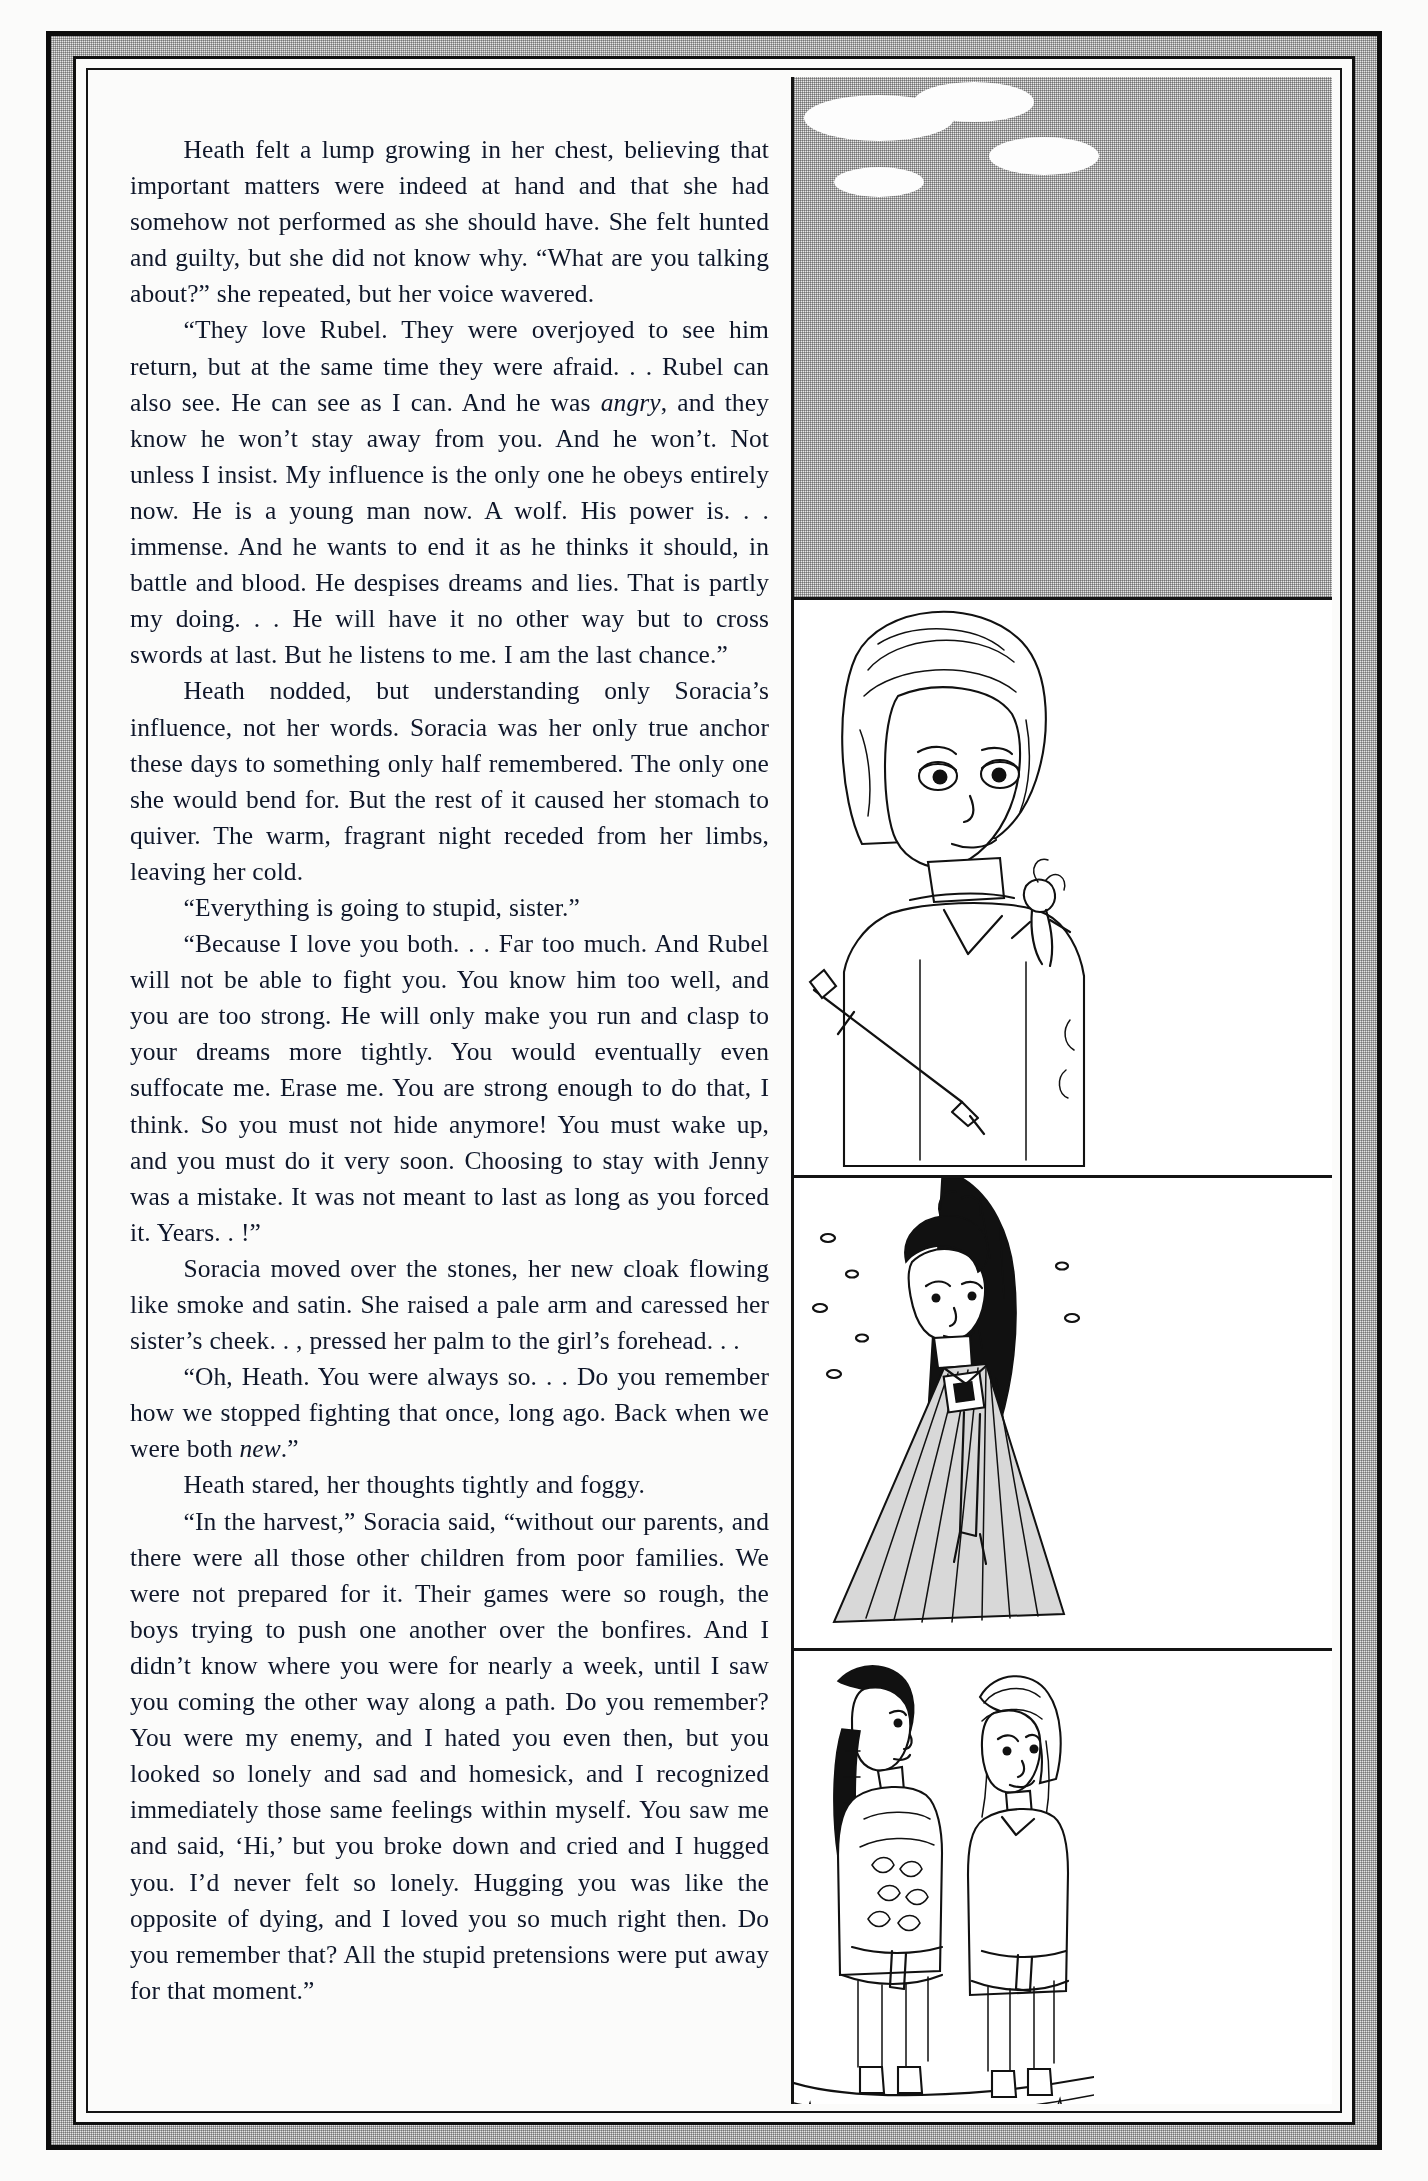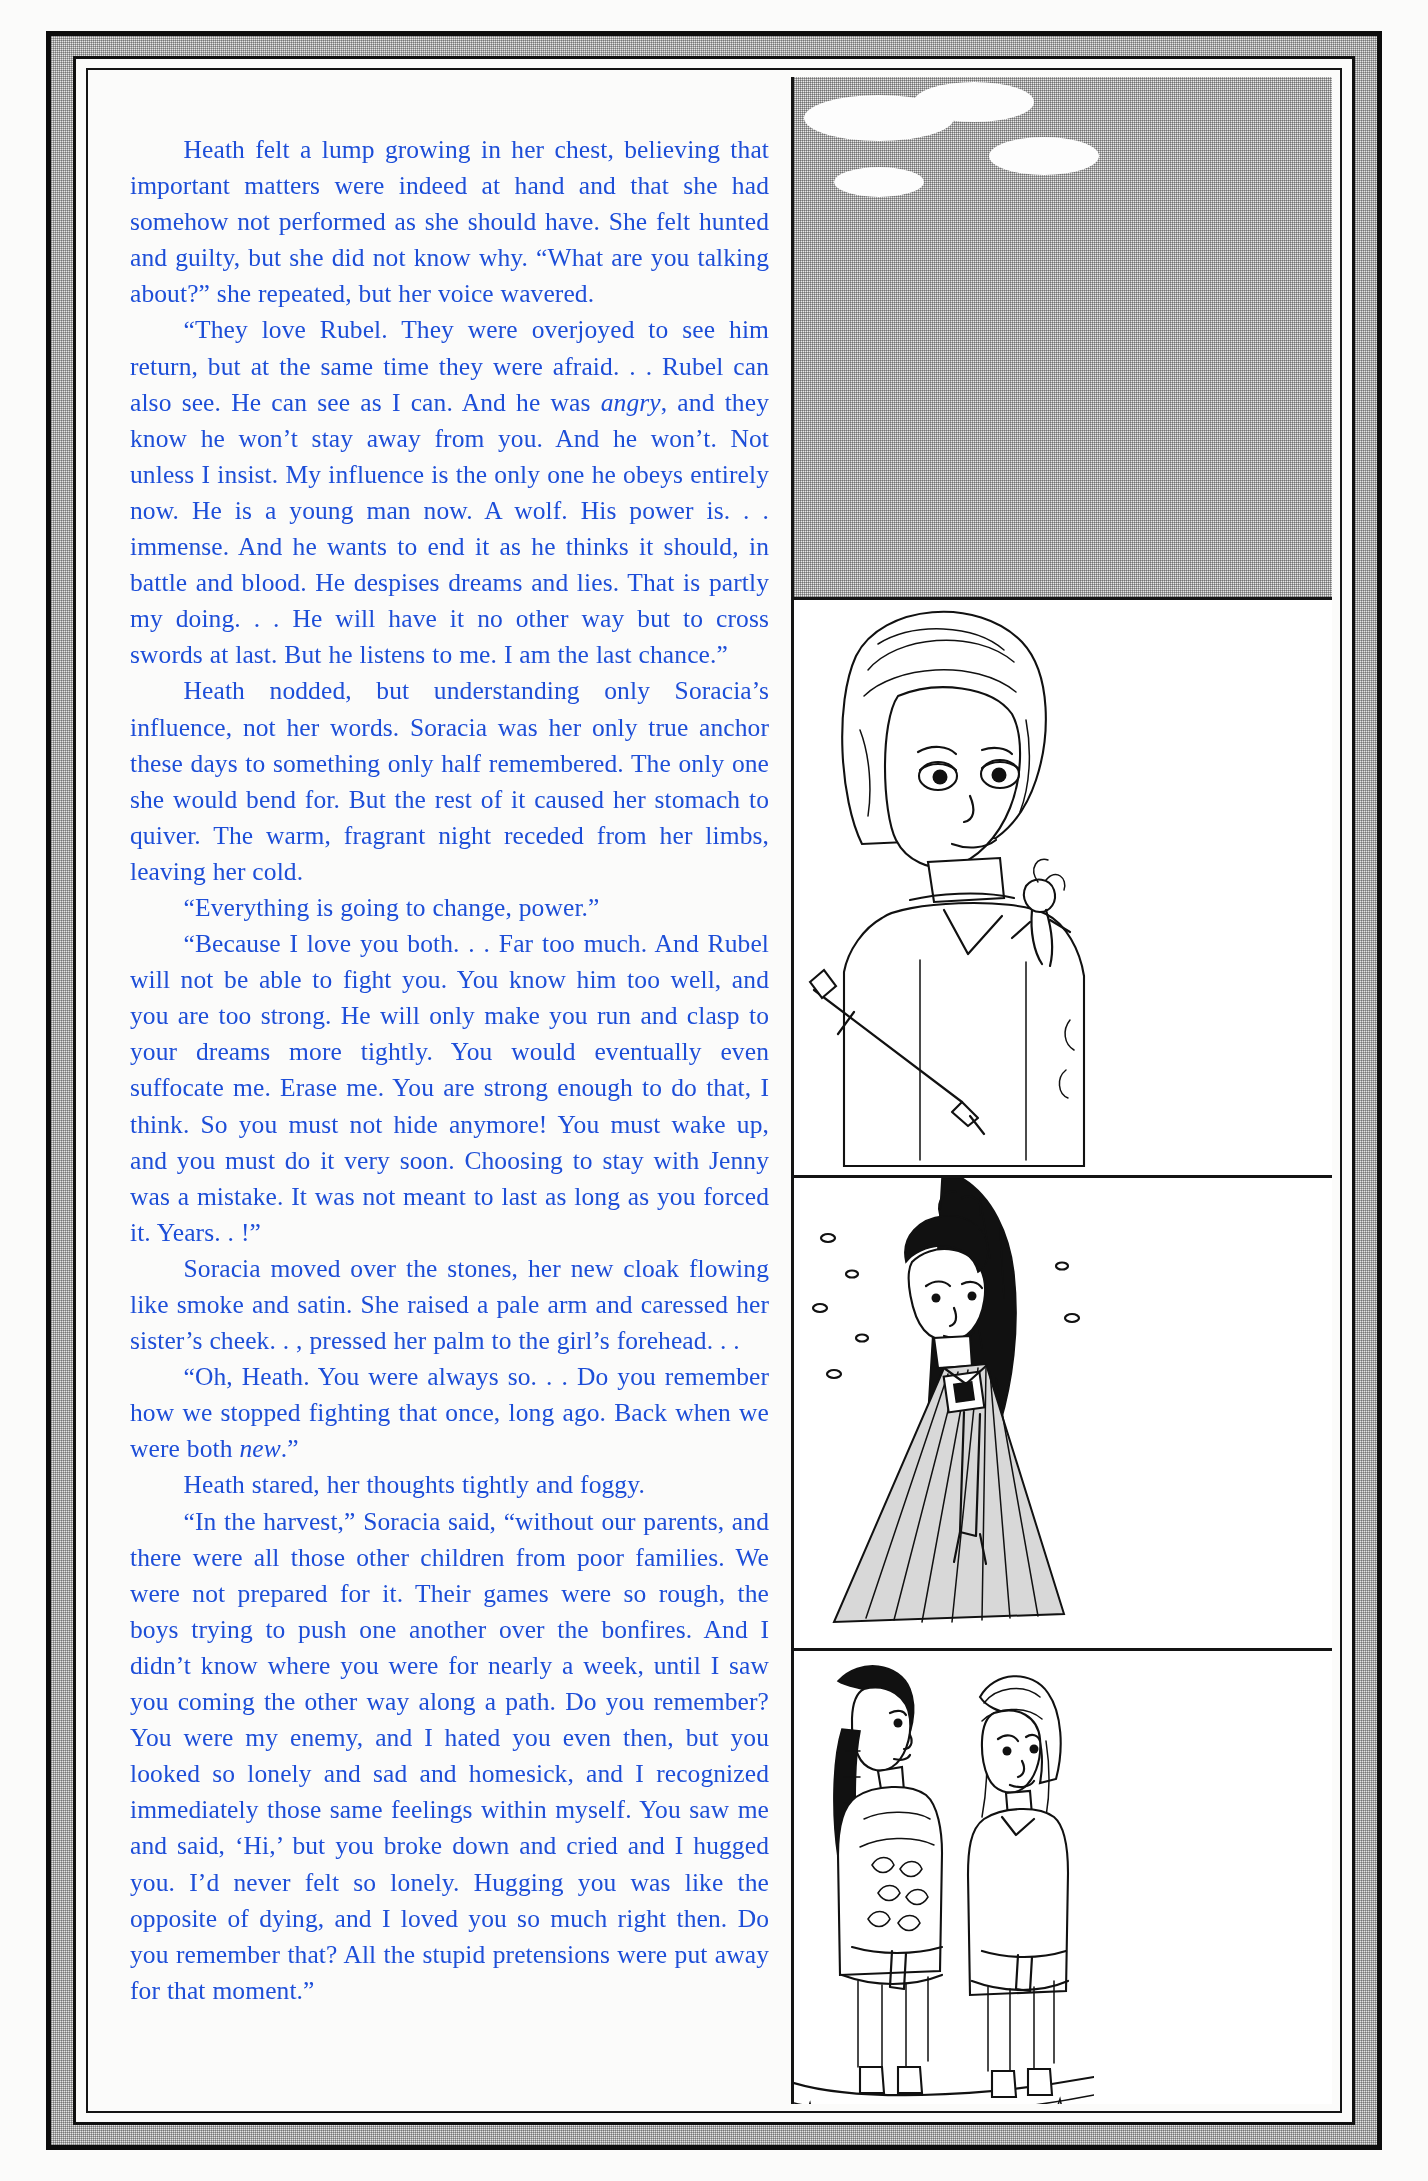--- a/index.html
+++ b/index.html
@@ -70,21 +70,21 @@
     background:#ffffff;
   }
 
   
   .story p{
     margin:0;
     text-indent:2.1em;
     text-align:justify;
     font-size:25.5px;
     line-height:36.1px;
-    color:#1d4ed8;
+    color:#0f172a;
     letter-spacing:.1px;
     word-spacing:.4px;
     -webkit-font-smoothing:none;
   }
   .story i{ }
 
   
   .art-panel{ position:absolute; left:0; right:0; overflow:hidden; }
   .art-sep{ position:absolute; left:0; right:0; height:3px; background:#141414; }
 
@@ -117,21 +117,21 @@
     <div class="inner-rule-1">
       <div class="inner-rule-2">
 
         <div class="columns">
 
           <div class="text-col">
             <div class="story" id="story">
                 <p id="p1"><span>Heath felt a lump growing in her chest, believing that important matters were indeed at hand and that she had somehow not performed as she should have.  She felt hunted and guilty, but she did not know why. “What are you talking about?” she repeated, but her voice wavered.</span></p>
                 <p id="p2"><span>“They love Rubel.  They were overjoyed to see him return, but at the same time they were afraid. . . Rubel can also see.  He can see as I can.  And he was </span><i>angry</i><span>, and they know he won’t stay away from you.  And he won’t.  Not unless I insist.  My influence is the only one he obeys entirely now.  He is a young man now.  A wolf.  His power is. . . immense.  And he wants to end it as he thinks it should, in battle and blood.  He despises dreams and lies.  That is partly my doing. . .  He will have it no other way but to cross swords at last.  But he listens to me.  I am the last chance.”</span></p>
                 <p id="p3"><span>Heath nodded, but understanding only Soracia’s influence, not her words.  Soracia was her only true anchor these days to something only half remembered.  The only one she would bend for.  But the rest of it caused her stomach to quiver.  The warm, fragrant night receded from her limbs, leaving her cold.</span></p>
-                <p id="p5"><span>“Everything is going to change, power.”</span></p>
+                <p id="p5"><span>“Everything is going to stupid, sister.”</span></p>
                 <p id="p7"><span>“Because I love you both. . .  Far too much.  And Rubel will not be able to fight you.  You know him too well, and you are too strong.  He will only make you run and clasp to your dreams more tightly.  You would eventually even suffocate me.  Erase me.  You are strong enough to do that, I think.  So you must not hide anymore!  You must wake up, and you must do it very soon.  Choosing to stay with Jenny was a mistake.  It was not meant to last as long as you forced it.  Years. . !”</span></p>
                 <p id="p9"><span>Soracia moved over the stones, her new cloak flowing like smoke and satin.  She raised a pale arm and caressed her sister’s cheek. . , pressed her palm to the girl’s forehead. . .</span></p>
                 <p id="p10"><span>“Oh, Heath.  You were always so. . .  Do you remember how we stopped fighting that once, long ago.  Back when we were both </span><i>new</i><span>.”</span></p>
                 <p id="p11"><span>Heath stared, her thoughts tightly and foggy.</span></p>
                 <p id="p12"><span>“In the harvest,” Soracia said, “without our parents, and there were all those other children from poor families.  We were not prepared for it.  Their games were so rough, the boys trying to push one another over the bonfires.  And I didn’t know where you were for nearly a week, until I saw you coming the other way along a path.  Do you remember?  You were my enemy, and I hated you even then, but you looked so lonely and sad and homesick, and I recognized immediately those same feelings within myself.  You saw me and said, ‘Hi,’ but you broke down and cried and I hugged you.  I’d never felt so lonely.  Hugging you was like the opposite of dying, and I loved you so much right then.  Do you remember that?  All the stupid pretensions were put away for that moment.”</span></p>
               </div>
           </div>
 
           <div class="art-col">
 

